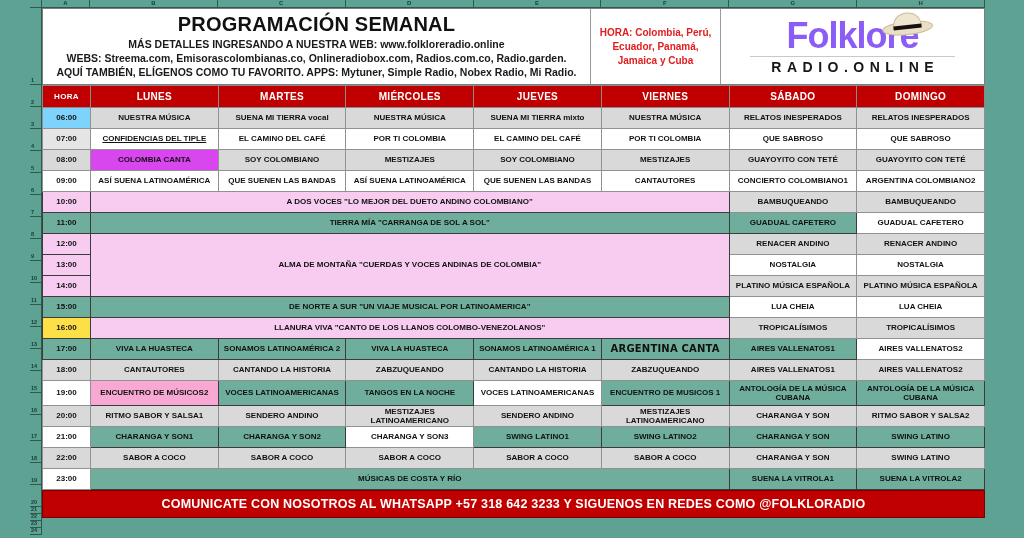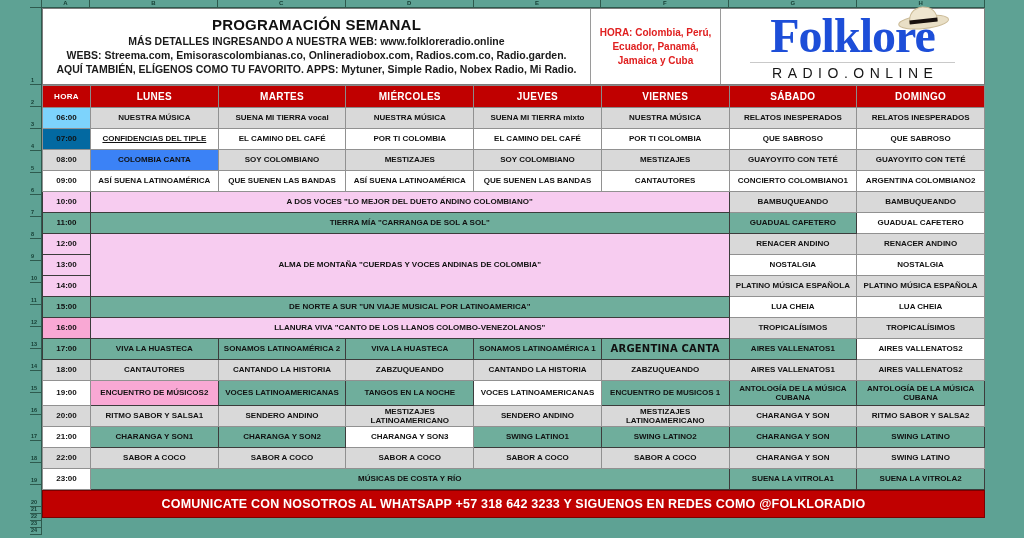--- a/index.html
+++ b/index.html
@@ -17,31 +17,31 @@
   .row-numbers .rn{box-sizing:border-box;border-bottom:1px solid #2e5a4e;border-right:1px solid #2e5a4e;
     font-size:5.5px;font-weight:bold;color:#143c32;display:flex;align-items:flex-end;padding:0 0 1px 1px;overflow:hidden;}
 
   
   .sheet{position:absolute;left:42px;top:8px;width:943px;}
 
   
   .header-band{display:flex;height:77px;background:#ffffff;border:1px solid #7c7c7c;box-sizing:border-box;}
   .hb-left{width:548px;flex:none;box-sizing:border-box;border-right:1px solid #9a9a9a;
     display:flex;flex-direction:column;justify-content:center;align-items:center;text-align:center;padding:2px 6px;}
-  .hb-title{font-size:15px;font-weight:bold;color:#111;letter-spacing:.2px;margin-bottom:2px;}
+  .hb-title{font-size:20px;font-weight:bold;color:#111;letter-spacing:.2px;margin-bottom:2px;}
   .hb-line{font-size:10.5px;font-weight:bold;color:#1a1a1a;line-height:1.32;}
   .hb-note{width:130px;flex:none;box-sizing:border-box;border-right:1px solid #9a9a9a;
     display:flex;align-items:center;justify-content:center;text-align:center;
     font-size:10px;font-weight:bold;color:#e02020;line-height:1.4;padding:0 4px;}
   .hb-logo{flex:1;display:flex;flex-direction:column;align-items:center;justify-content:center;position:relative;}
   .brand-row{position:relative;line-height:1;}
-  .brand-name{font-size:48px;font-weight:800;color:#1d4ed8;letter-spacing:-1px;font-family:Liberation Serif, serif;}
+  .brand-name{font-size:36px;font-weight:800;color:#8b5cf6;letter-spacing:-1px;font-family:Liberation Sans, sans-serif;}
   .brand-hat{position:absolute;right:-14px;top:-10px;}
   .brand-rule{width:205px;height:1px;background:#c9c9c9;margin:2px 0 2px;}
-  .brand-sub{font-size:14px;font-weight:400;color:#161616;letter-spacing:5.5px;text-indent:5.5px;}
+  .brand-sub{font-size:14px;font-weight:700;color:#161616;letter-spacing:5.5px;text-indent:5.5px;}
 
   
   table.sched{border-collapse:collapse;table-layout:fixed;width:943px;background:#fff;}
   table.sched col.hora{width:48px;}
   table.sched th{height:21px;background:#c00000;color:#fff;font-size:10px;font-weight:bold;
     border:1px solid #8a8a8a;padding:0;letter-spacing:.3px;}
   table.sched th.hora-h{font-size:8px;}
   table.sched td{height:21px;border:1px solid #919191;text-align:center;vertical-align:middle;
     font-size:8px;font-weight:bold;color:#111;padding:0 2px;line-height:1.15;overflow:hidden;box-sizing:border-box;}
   table.sched tr.tall td{height:25px;}
@@ -154,32 +154,32 @@
             <td class="time" style="background: #7dd3fc;">06:00</td>
             <td class="" style="background: rgb(217, 217, 217);">NUESTRA MÚSICA</td>
             <td class="" style="background: rgb(217, 217, 217);">SUENA MI TIERRA vocal</td>
             <td class="" style="background: rgb(217, 217, 217);">NUESTRA MÚSICA</td>
             <td class="" style="background: rgb(217, 217, 217);">SUENA MI TIERRA mixto</td>
             <td class="" style="background: rgb(217, 217, 217);">NUESTRA MÚSICA</td>
             <td class="" style="background: rgb(217, 217, 217);">RELATOS INESPERADOS</td>
             <td class="" style="background: rgb(217, 217, 217);">RELATOS INESPERADOS</td>
           </tr>
           <tr>
-            <td class="time" style="background: #0369a1;">07:00</td>
+            <td class="time" style="background: #e5e5e5;">07:00</td>
             <td class="" style="background: rgb(255, 255, 255); text-decoration: underline;">CONFIDENCIAS DEL TIPLE</td>
             <td class="" style="background: rgb(255, 255, 255);">EL CAMINO DEL CAFÉ</td>
             <td class="" style="background: rgb(255, 255, 255);">POR TI COLOMBIA</td>
             <td class="" style="background: rgb(255, 255, 255);">EL CAMINO DEL CAFÉ</td>
             <td class="" style="background: rgb(255, 255, 255);">POR TI COLOMBIA</td>
             <td class="" style="background: rgb(255, 255, 255);">QUE SABROSO</td>
             <td class="" style="background: rgb(255, 255, 255);">QUE SABROSO</td>
           </tr>
           <tr>
             <td class="time" style="background: rgb(217, 217, 217);">08:00</td>
-            <td class="" style="background: #3b82f6;">COLOMBIA CANTA</td>
+            <td class="" style="background: #d946ef;">COLOMBIA CANTA</td>
             <td class="" style="background: rgb(217, 217, 217);">SOY COLOMBIANO</td>
             <td class="" style="background: rgb(217, 217, 217);">MESTIZAJES</td>
             <td class="" style="background: rgb(217, 217, 217);">SOY COLOMBIANO</td>
             <td class="" style="background: rgb(217, 217, 217);">MESTIZAJES</td>
             <td class="" style="background: rgb(217, 217, 217);">GUAYOYITO CON TETÉ</td>
             <td class="" style="background: rgb(217, 217, 217);">GUAYOYITO CON TETÉ</td>
           </tr>
           <tr>
             <td class="time" style="background: rgb(255, 255, 255);">09:00</td>
             <td class="" style="background: rgb(255, 255, 255);">ASÍ SUENA LATINOAMÉRICA</td>
@@ -218,21 +218,21 @@
             <td class="" style="background: rgb(217, 217, 217);">PLATINO MÚSICA ESPAÑOLA</td>
             <td class="" style="background: rgb(217, 217, 217);">PLATINO MÚSICA ESPAÑOLA</td>
           </tr>
           <tr>
             <td class="time dark" style="background: rgb(111, 174, 156);">15:00</td>
             <td colspan="5" class="dark" style="background: rgb(111, 174, 156);">DE NORTE A SUR "UN VIAJE MUSICAL POR LATINOAMERICA"</td>
             <td class="" style="background: rgb(255, 255, 255);">LUA CHEIA</td>
             <td class="" style="background: rgb(255, 255, 255);">LUA CHEIA</td>
           </tr>
           <tr>
-            <td class="time dark" style="background: #f9a8d4;">16:00</td>
+            <td class="time dark" style="background: #fde047;">16:00</td>
             <td colspan="5" class="dark" style="background: rgb(247, 204, 240);">LLANURA VIVA "CANTO DE LOS LLANOS COLOMBO-VENEZOLANOS"</td>
             <td class="" style="background: rgb(217, 217, 217);">TROPICALÍSIMOS</td>
             <td class="" style="background: rgb(217, 217, 217);">TROPICALÍSIMOS</td>
           </tr>
           <tr>
             <td class="time dark" style="background: rgb(111, 174, 156);">17:00</td>
             <td class="dark" style="background: rgb(111, 174, 156);">VIVA LA HUASTECA</td>
             <td class="dark" style="background: rgb(111, 174, 156);">SONAMOS LATINOAMÉRICA 2</td>
             <td class="dark" style="background: rgb(111, 174, 156);">VIVA LA HUASTECA</td>
             <td class="dark" style="background: rgb(111, 174, 156);">SONAMOS LATINOAMÉRICA 1</td>

